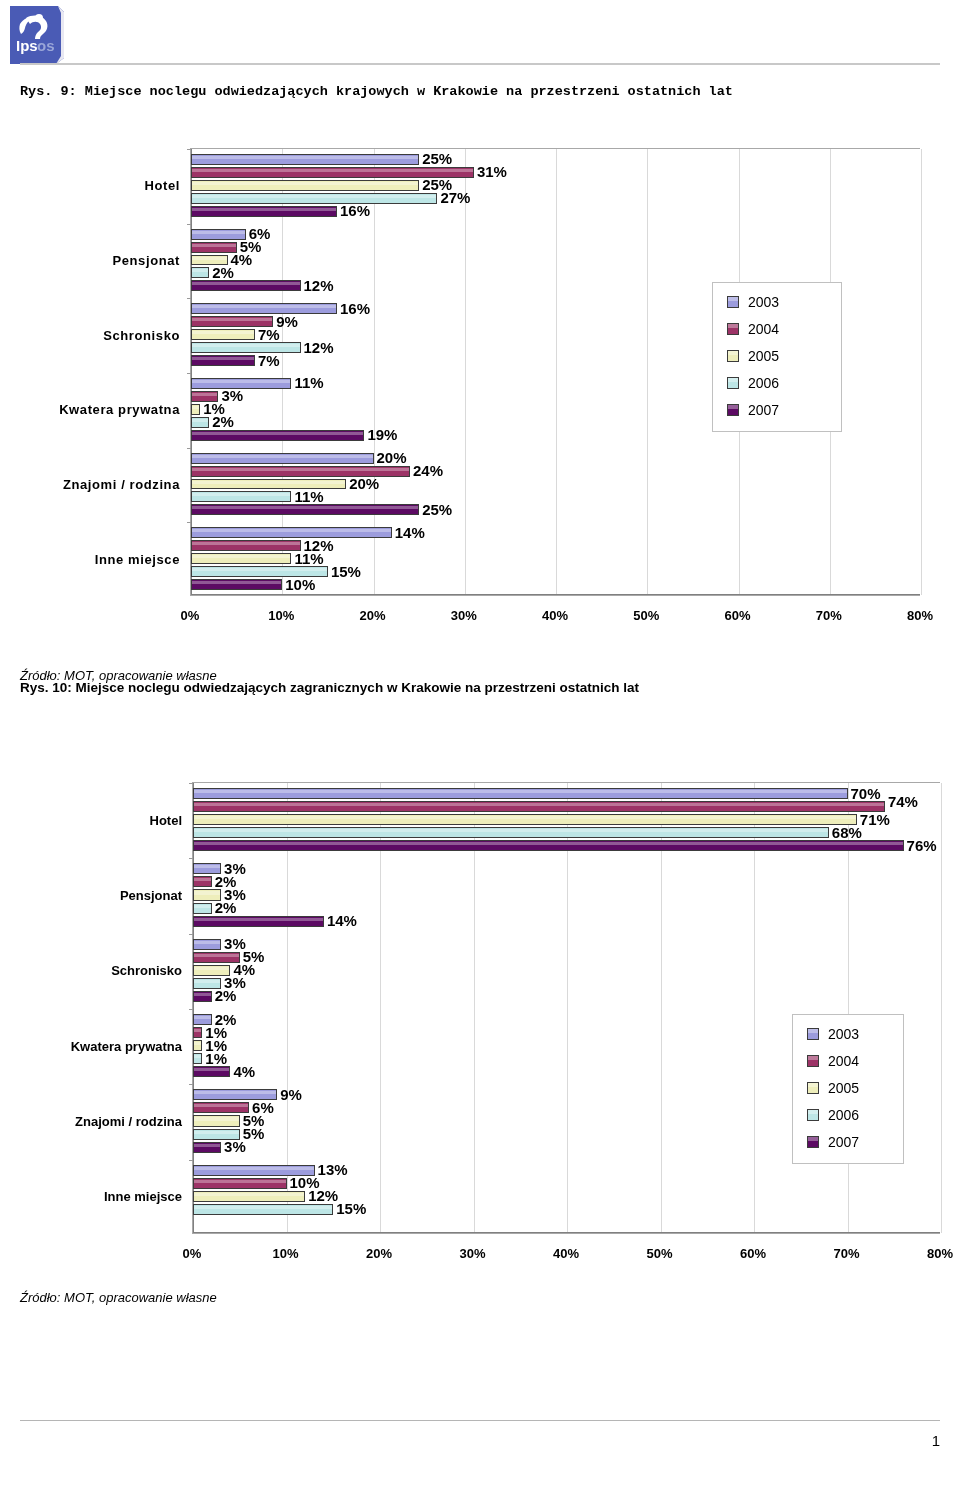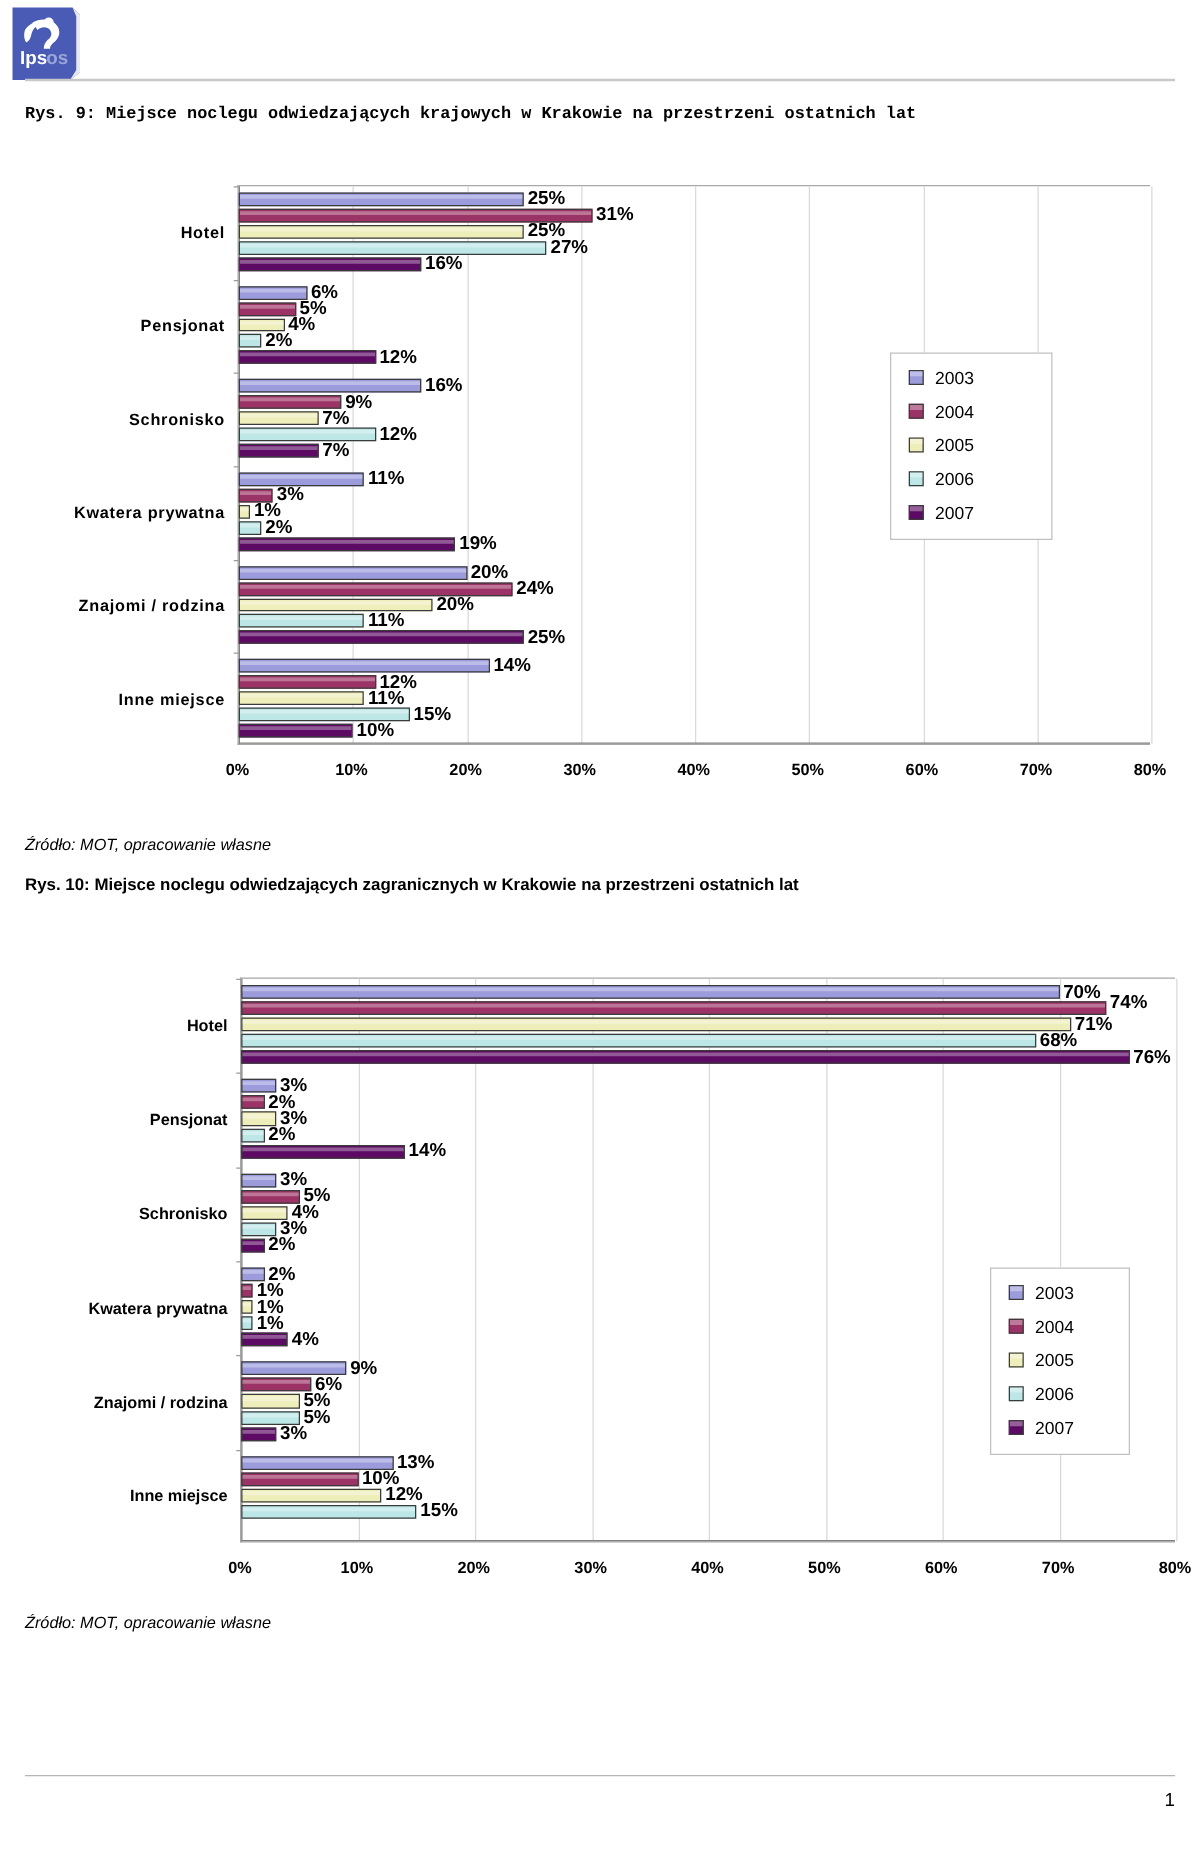--- a/index.html
+++ b/index.html
@@ -333,21 +333,21 @@
         <span class="legend-swatch" style="background: rgb(92, 10, 99);">
           <span class="sheen"></span>
         </span>
         <span class="legend-text">2007</span>
       </div>
     </div>
   </div>
 
 <div class="source-note" style="left:20px; top:668px;">Źródło: MOT, opracowanie własne</div>
 
-<div class="fig-caption" style="left:20px; top:700px;">Rys. 10: Miejsce noclegu odwiedzających zagranicznych w Krakowie na przestrzeni ostatnich lat</div>
+<div class="fig-caption" style="left:20px; top:680px;">Rys. 10: Miejsce noclegu odwiedzających zagranicznych w Krakowie na przestrzeni ostatnich lat</div>
 
 <div class="chart chart2" id="chart-2" style="left:0px; top:776px; width:960px; height:500px;">
     <div class="plot" style="left: 192px; top: 6px; width: 748px; height: 452px;">
       <div class="plot-inner">
         <div class="gridline" style="left: 93.5px;"></div>
         <div class="gridline" style="left: 187px;"></div>
         <div class="gridline" style="left: 280.5px;"></div>
         <div class="gridline" style="left: 374px;"></div>
         <div class="gridline" style="left: 467.5px;"></div>
         <div class="gridline" style="left: 561px;"></div>

